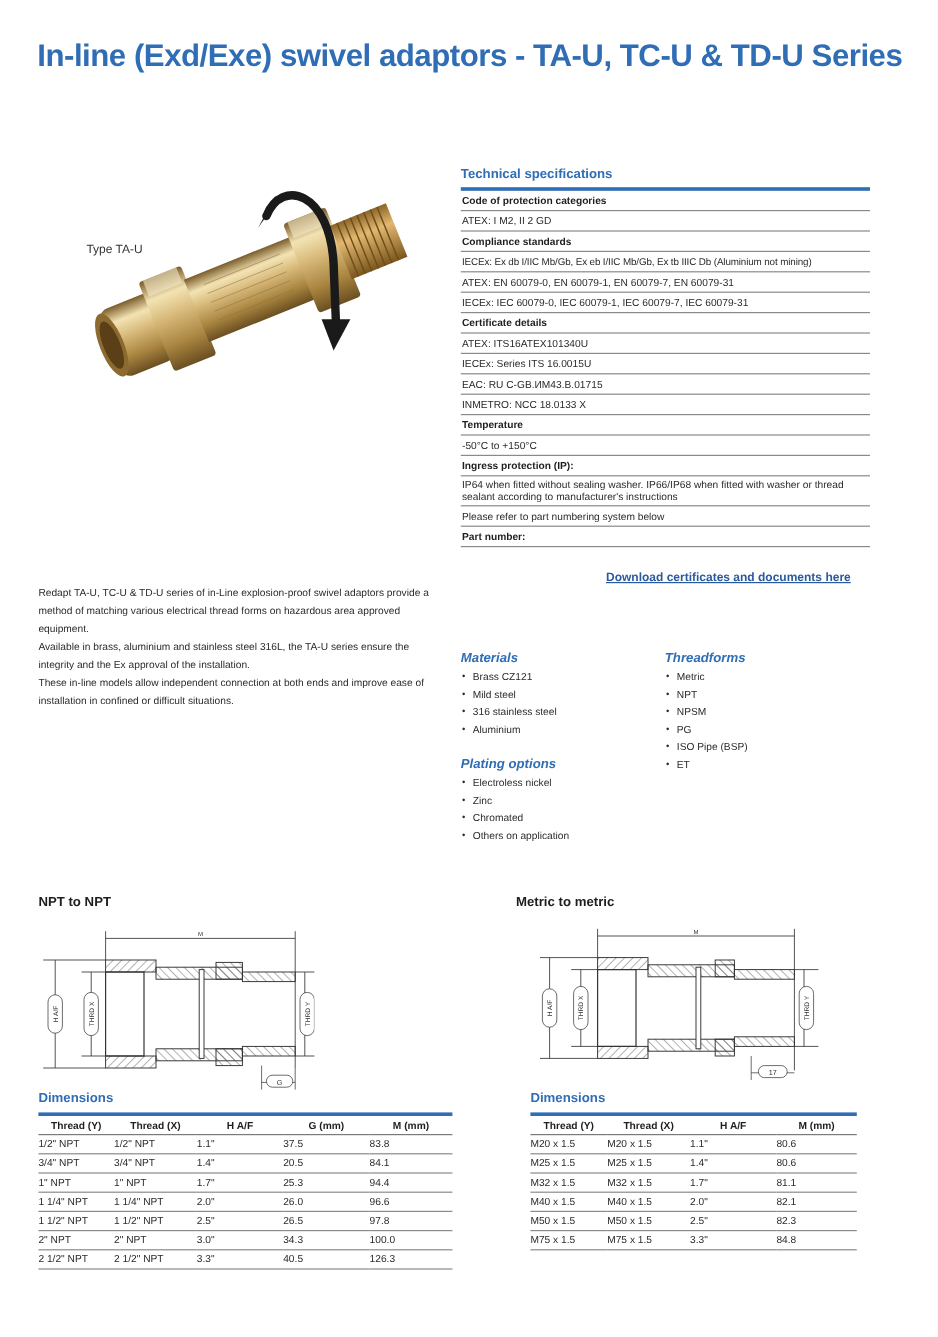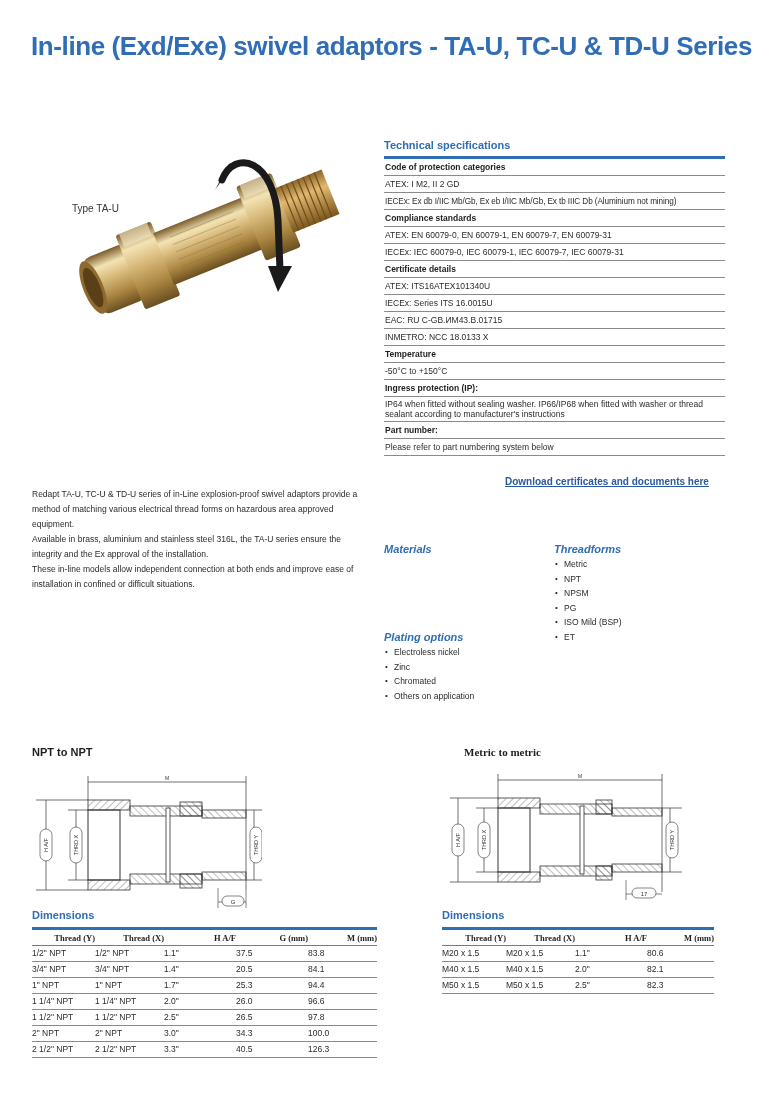--- a/index.html
+++ b/index.html
@@ -35,21 +35,21 @@
   .plating { left: 384px; top: 631px; }
   .threadforms { left: 554px; top: 543px; }
 
   .sub-head { position: absolute; font-size: 11px; font-weight: bold; color: #1e1e1e; }
 
   .drawing { position: absolute; }
 
   .dims { position: absolute; }
   .dims .section-head { margin-bottom: 6px; }
   .dims table { border-collapse: collapse; width: 100%; }
-  .dims th { font-size: 8.5px; font-weight: bold; text-align: right; padding: 3px 0 2px 0; border-bottom: 1.5px solid #7a7a7a; color: #1e1e1e; font-family: Liberation Serif, serif; }
+  .dims th { font-size: 8.5px; font-weight: bold; text-align: center; padding: 3px 0 2px 0; border-bottom: 1.5px solid #7a7a7a; color: #1e1e1e; }
   .dims td { font-size: 8.5px; padding: 2px 0 2px 0; line-height: 11px; border-bottom: 1.5px solid #8a8a8a; color: #2b2b2b; }
   .dims-npt { left: 32px; top: 909px; width: 345px; }
   .dims-metric { left: 442px; top: 909px; width: 272px; }
 </style>
 </head>
 <body>
 
 <h1 class="title">In-line (Exd/Exe) swivel adaptors - TA-U, TC-U &amp; TD-U Series</h1>
 
 <div class="type-label">Type TA-U</div>
@@ -104,66 +104,72 @@
   <path d="M162 40 C 175 8, 215 20, 218 80 L 220 130" fill="none" stroke="#1a1a1a" stroke-width="7" stroke-linecap="round"></path>
   <polygon points="208,126 232,126 218,152" fill="#1a1a1a"></polygon>
   <polygon points="155,50 170,22 162,40" fill="#1a1a1a"></polygon>
 </svg>
 
 <div class="spec">
   <div class="section-head">Technical specifications</div>
   <div class="blue-rule"></div>
   <div class="spec-row cat">Code of protection categories</div>
   <div class="spec-row">ATEX: I M2, II 2 GD</div>
+  <div class="spec-row cat">Compliance standards</div>
   <div class="spec-row" style="font-size:8.2px; letter-spacing:-0.1px;">IECEx: Ex db I/IIC Mb/Gb, Ex eb I/IIC Mb/Gb, Ex tb IIIC Db (Aluminium not mining)</div>
-  <div class="spec-row cat">Compliance standards</div>
   <div class="spec-row">ATEX: EN 60079-0, EN 60079-1, EN 60079-7, EN 60079-31</div>
   <div class="spec-row">IECEx: IEC 60079-0, IEC 60079-1, IEC 60079-7, IEC 60079-31</div>
   <div class="spec-row cat">Certificate details</div>
   <div class="spec-row">ATEX: ITS16ATEX101340U</div>
   <div class="spec-row">IECEx: Series ITS 16.0015U</div>
   <div class="spec-row">EAC: RU C-GB.ИМ43.B.01715</div>
   <div class="spec-row">INMETRO: NCC 18.0133 X</div>
   <div class="spec-row cat">Temperature</div>
   <div class="spec-row">-50°C to +150°C</div>
   <div class="spec-row cat">Ingress protection (IP):</div>
   <div class="spec-row multi">IP64 when fitted without sealing washer. IP66/IP68 when fitted with washer or thread sealant according to manufacturer's instructions</div>
+  <div class="spec-row">Please refer to part numbering system below</div>
   <div class="spec-row cat">Part number:</div>
-  <div class="spec-row">Please refer to part numbering system below</div>
 </div>
 
 <a class="download">Download certificates and documents here</a>
 
 <div class="desc">
   <p><span>Redapt TA-U, TC-U &amp; TD-U series of in-Line explosion-proof swivel adaptors provide a method of matching various electrical thread forms on hazardous area approved equipment.</span><br><span>Available in brass, aluminium and stainless steel 316L, the TA-U series ensure the integrity and the Ex approval of the installation.</span></p>
   <p>These in-line models allow independent connection at both ends and improve ease of installation in confined or difficult situations.</p>
 </div>
 
 <div class="list-block materials">
   <div class="section-head">Materials</div>
+  <ul>
+    <li>Brass CZ121</li>
+    <li>Mild steel</li>
+    <li>316 stainless steel</li>
+    <li>Aluminium</li>
+  </ul>
 </div>
 
 <div class="list-block plating">
   <div class="section-head">Plating options</div>
   <ul>
     <li>Electroless nickel</li>
     <li>Zinc</li>
     <li>Chromated</li>
     <li>Others on application</li>
   </ul>
 </div>
 
 <div class="list-block threadforms">
   <div class="section-head">Threadforms</div>
   <ul>
     <li>Metric</li>
     <li>NPT</li>
     <li>NPSM</li>
     <li>PG</li>
-    <li>ISO Mild (BSP)</li>
+    <li>ISO Pipe (BSP)</li>
     <li>ET</li>
   </ul>
 </div>
 
 <div class="sub-head" style="left:32px; top:746px;">NPT to NPT</div>
 <svg class="drawing" style="left:32px; top:770px;" width="230" height="142" viewBox="0 0 230 142">
   <defs>
     <pattern id="hatchA" width="5" height="5" patternUnits="userSpaceOnUse" patternTransform="rotate(45)">
       <line x1="0" y1="0" x2="0" y2="5" stroke="#444" stroke-width="0.7"></line>
     </pattern>
@@ -215,21 +221,21 @@
     <rect x="-18" y="-6" width="36" height="12" rx="6" fill="#fff" stroke="#333" stroke-width="0.6"></rect>
     <text x="0" y="2" font-size="5.5" text-anchor="middle" fill="#333" font-family="Liberation Sans, sans-serif">THRD Y</text>
   </g>
   <line x1="186" y1="118" x2="186" y2="138" stroke="#333" stroke-width="0.6"></line>
   <line x1="186" y1="132" x2="214" y2="132" stroke="#333" stroke-width="0.6"></line>
   <line x1="214" y1="120" x2="214" y2="138" stroke="#333" stroke-width="0.6"></line>
   <rect x="190" y="126" width="22" height="10" rx="5" fill="#fff" stroke="#333" stroke-width="0.6"></rect>
   <text x="201" y="134" font-size="6" text-anchor="middle" fill="#333" font-family="Liberation Sans, sans-serif">G</text>
 </svg>
 
-<div class="sub-head" style="left:464px; top:746px;font-family:Liberation Serif, serif;">Metric to metric</div>
+<div class="sub-head" style="left:430px; top:746px;">Metric to metric</div>
 <svg class="drawing" style="left:442px; top:770px;" width="250" height="142" viewBox="0 0 250 142">
   <g stroke="#333" stroke-width="0.7" fill="none">
     <line x1="56" y1="10" x2="220" y2="10"></line>
     <line x1="56" y1="4" x2="56" y2="28"></line>
     <line x1="220" y1="4" x2="220" y2="122"></line>
     <line x1="8" y1="28" x2="56" y2="28"></line>
     <line x1="8" y1="112" x2="56" y2="112"></line>
     <line x1="16" y1="28" x2="16" y2="112"></line>
     <line x1="34" y1="38" x2="56" y2="38"></line>
     <line x1="34" y1="102" x2="56" y2="102"></line>
@@ -360,26 +366,44 @@
       </tr>
     </thead>
     <tbody>
       <tr>
           <td>M20 x 1.5</td>
           <td>M20 x 1.5</td>
           <td>1.1"</td>
           <td>80.6</td>
         </tr>
       <tr>
+          <td>M25 x 1.5</td>
+          <td>M25 x 1.5</td>
+          <td>1.4"</td>
+          <td>80.6</td>
+        </tr>
+      <tr>
+          <td>M32 x 1.5</td>
+          <td>M32 x 1.5</td>
+          <td>1.7"</td>
+          <td>81.1</td>
+        </tr>
+      <tr>
           <td>M40 x 1.5</td>
           <td>M40 x 1.5</td>
           <td>2.0"</td>
           <td>82.1</td>
         </tr>
       <tr>
           <td>M50 x 1.5</td>
           <td>M50 x 1.5</td>
           <td>2.5"</td>
           <td>82.3</td>
         </tr>
+      <tr>
+          <td>M75 x 1.5</td>
+          <td>M75 x 1.5</td>
+          <td>3.3"</td>
+          <td>84.8</td>
+        </tr>
     </tbody>
   </table>
 </div>
 
 </body></html>

